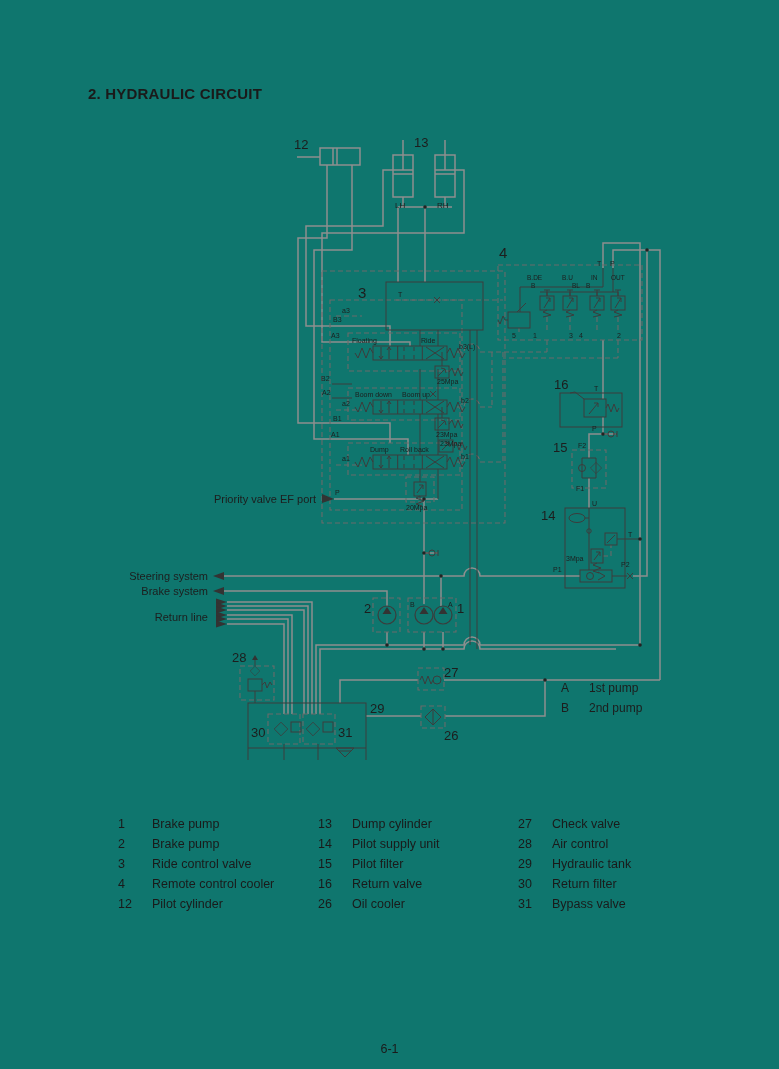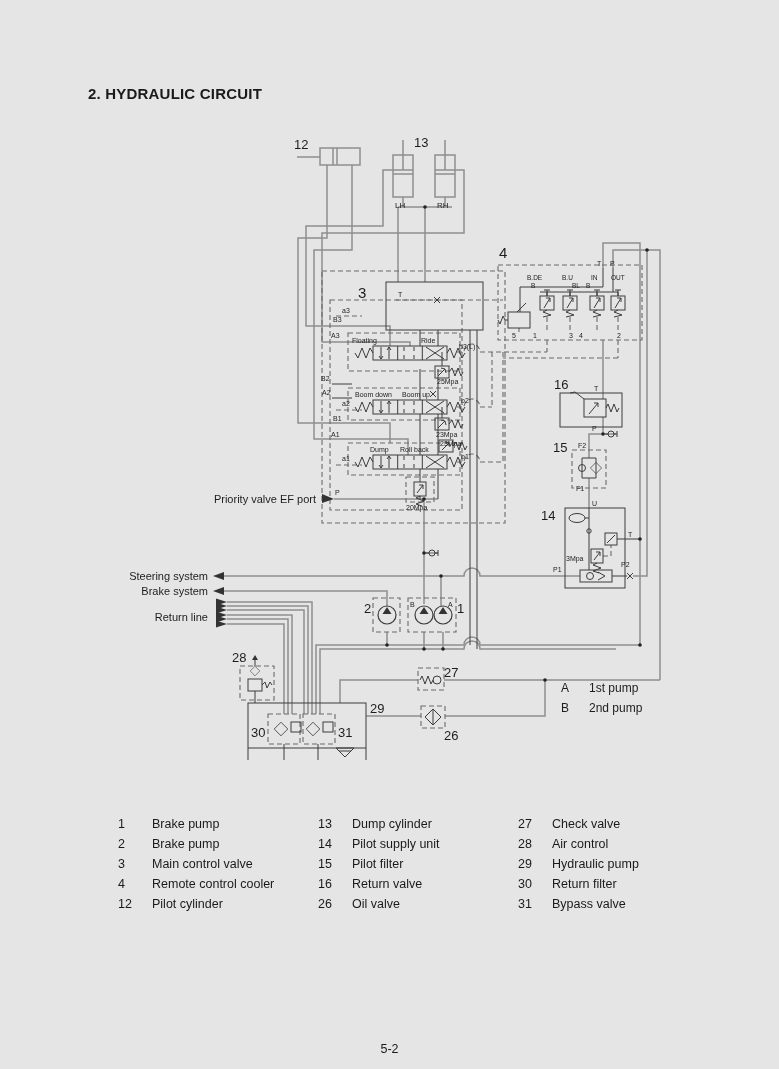--- a/index.html
+++ b/index.html
@@ -1,16 +1,16 @@
 <!DOCTYPE html>
 <html><head>
 <meta charset="utf-8">
 <style>
   html,body{margin:0;padding:0;background:#fff;}
-  #page{position:relative;width:779px;height:1069px;background:#e5e5e5;overflow:hidden;
+  #page{position:relative;width:779px;height:1069px;background:#0f766e;overflow:hidden;
         font-family:"Liberation Sans",sans-serif;color:#1a1a1a;}
   .title{position:absolute;left:88px;top:85px;font-size:15px;font-weight:bold;letter-spacing:.2px;}
   .footer{position:absolute;left:0;right:0;top:1042px;text-align:center;font-size:12.5px;}
   .legend{position:absolute;left:118px;top:814px;display:flex;width:600px;}
   .lcol{width:200px;}
   .lrow{display:flex;height:20px;font-size:12.5px;line-height:20px;}
   .lnum{width:34px;}
   .llab{flex:1;}
   svg{position:absolute;left:0;top:0;}
   svg text{font-family:"Liberation Sans",sans-serif;fill:#1d1d1d;}
@@ -318,21 +318,21 @@
       <div class="lrow">
           <span class="lnum">1</span>
           <span class="llab">Brake pump</span>
         </div>
       <div class="lrow">
           <span class="lnum">2</span>
           <span class="llab">Brake pump</span>
         </div>
       <div class="lrow">
           <span class="lnum">3</span>
-          <span class="llab">Main control valve</span>
+          <span class="llab">Ride control valve</span>
         </div>
       <div class="lrow">
           <span class="lnum">4</span>
           <span class="llab">Remote control cooler</span>
         </div>
       <div class="lrow">
           <span class="lnum">12</span>
           <span class="llab">Pilot cylinder</span>
         </div>
     </div>
@@ -348,41 +348,41 @@
       <div class="lrow">
           <span class="lnum">15</span>
           <span class="llab">Pilot filter</span>
         </div>
       <div class="lrow">
           <span class="lnum">16</span>
           <span class="llab">Return valve</span>
         </div>
       <div class="lrow">
           <span class="lnum">26</span>
-          <span class="llab">Oil valve</span>
+          <span class="llab">Oil cooler</span>
         </div>
     </div>
     <div class="lcol">
       <div class="lrow">
           <span class="lnum">27</span>
           <span class="llab">Check valve</span>
         </div>
       <div class="lrow">
           <span class="lnum">28</span>
           <span class="llab">Air control</span>
         </div>
       <div class="lrow">
           <span class="lnum">29</span>
-          <span class="llab">Hydraulic pump</span>
+          <span class="llab">Hydraulic tank</span>
         </div>
       <div class="lrow">
           <span class="lnum">30</span>
           <span class="llab">Return filter</span>
         </div>
       <div class="lrow">
           <span class="lnum">31</span>
           <span class="llab">Bypass valve</span>
         </div>
     </div>
   </div>
 
-  <div class="footer">5-2</div>
+  <div class="footer">6-1</div>
 </div>
 
 </body></html>

